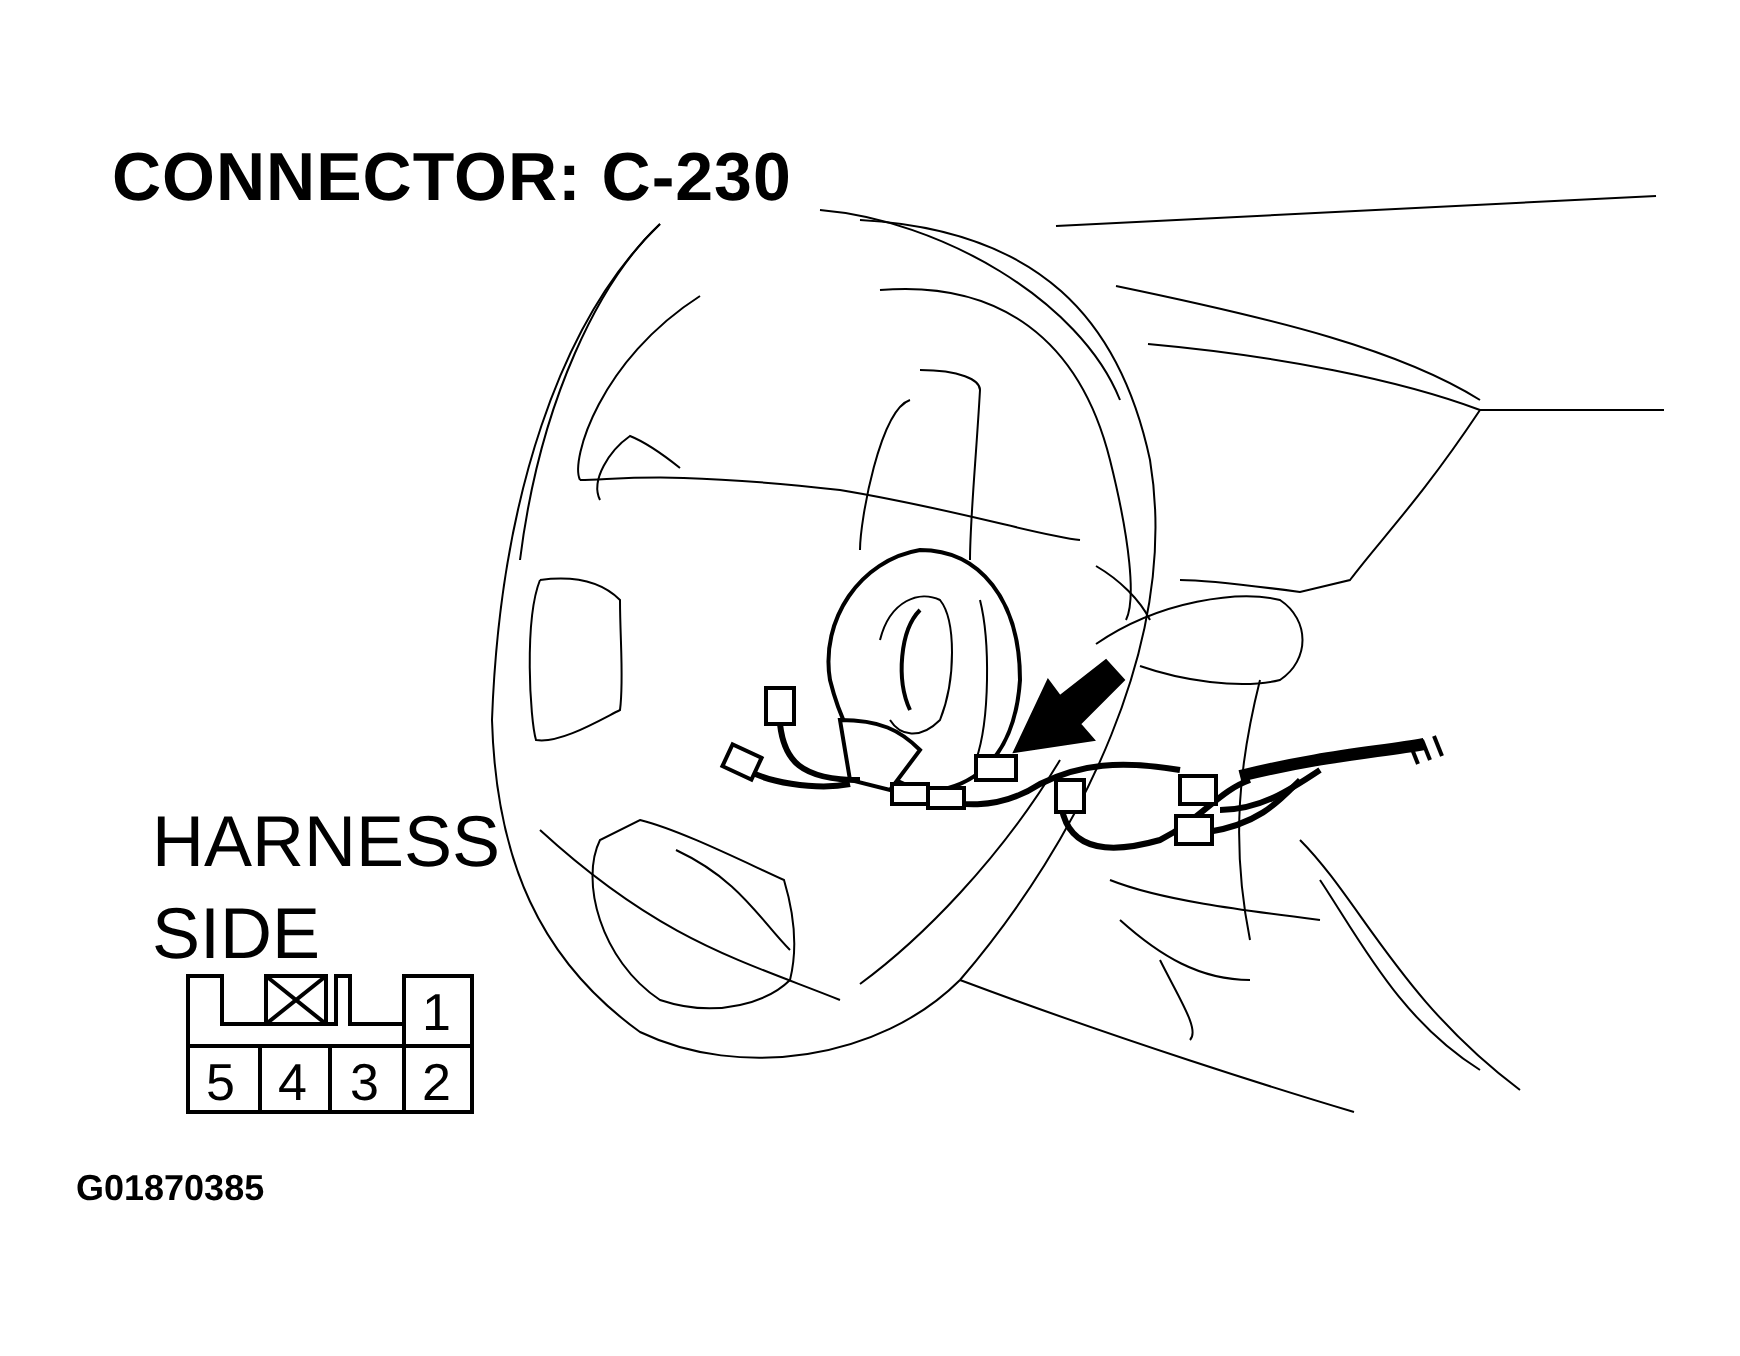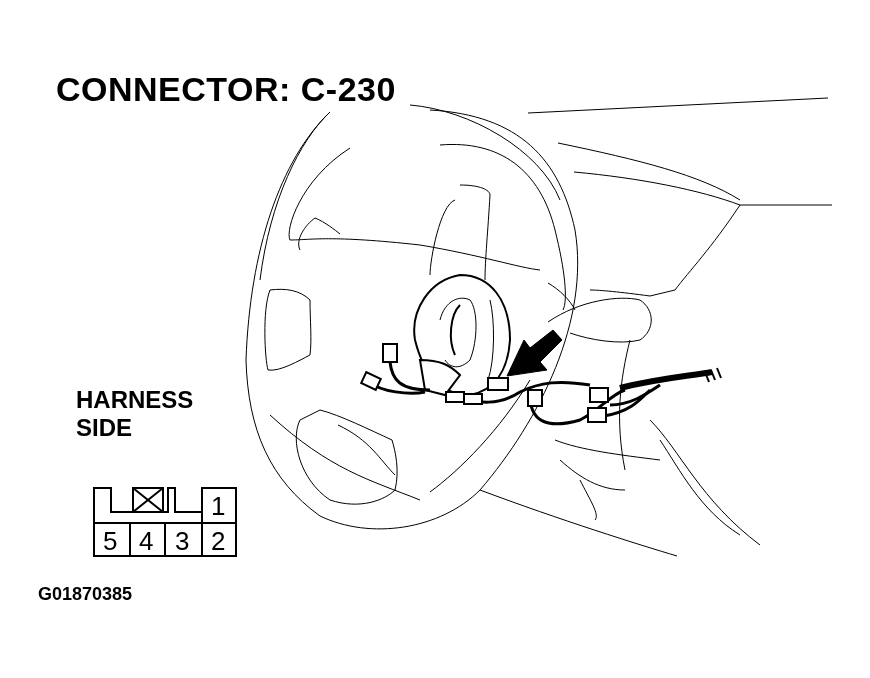--- a/index.html
+++ b/index.html
@@ -1,20 +1,20 @@
 <!DOCTYPE html>
 <html><head>
   <meta charset="utf-8">
   <style>
     html, body { margin: 0; padding: 0; background: #ffffff; }
     body { width: 870px; height: 678px; position: relative; overflow: hidden; font-family: "Liberation Sans", sans-serif; color: #000; }
     .title { position: absolute; left: 36px; top: 70px; font-size: 34px; font-weight: bold; letter-spacing: 0.5px; white-space: nowrap; margin-left: 20px; }
-    .side-label { position: absolute; left: 76px; font-size: 24px; font-weight: bold; }
+    .side-label { position: absolute; left: 76px; font-size: 36px; font-weight: normal; margin-top: 14px; }
     .side1 { top: 386px; }
-    .side2 { top: 414px; }
+    .side2 { top: 432px; }
     .figid { position: absolute; left: 38px; top: 584px; font-size: 18px; font-weight: bold; }
     svg.drawing { position: absolute; left: 0; top: 0; }
     .conn { position: absolute; left: 93px; top: 487px; width: 144px; height: 70px; }
     .pin-label { font-family: "Liberation Sans", sans-serif; font-size: 26px; }
   </style>
 </head>
 <body>
 
 <div class="title">CONNECTOR: C-230</div>
 

